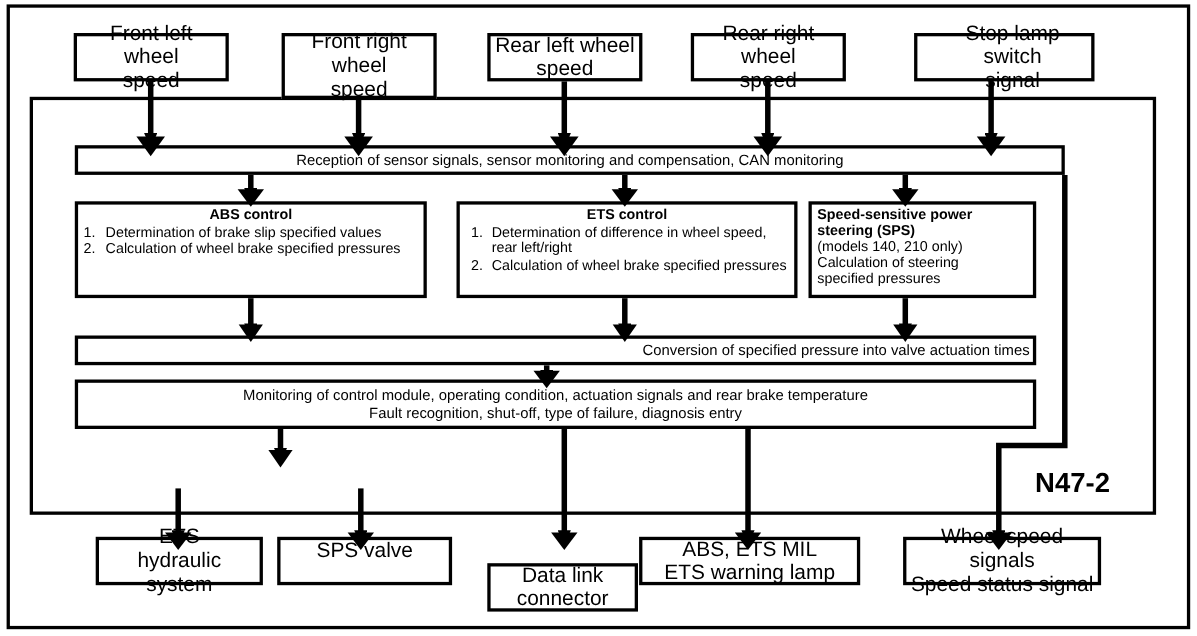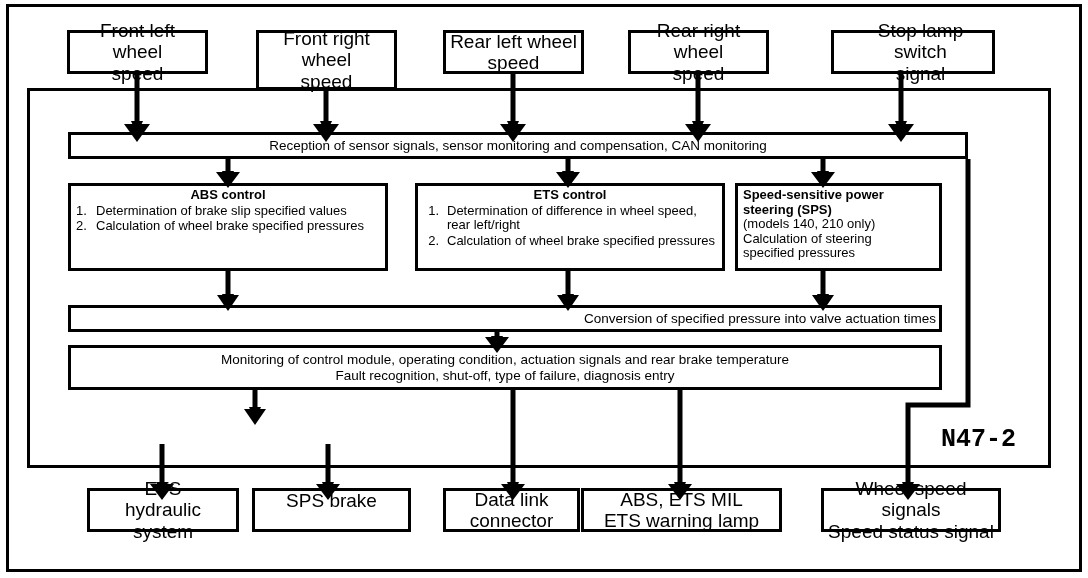--- a/index.html
+++ b/index.html
@@ -43,21 +43,20 @@
   }
   #ecu-label {
     position: absolute;
     left: 941px;
     top: 425px;
     font-size: 25px;
     font-weight: bold;
     letter-spacing: 0px;
     color: #000;
     white-space: nowrap;
-    font-family: Liberation Mono, monospace;
   }
   
   .box {
     position: absolute;
     border: 3px solid #000;
     background: #fff;
     color: #000;
     display: flex;
     align-items: center;
     justify-content: center;
@@ -265,25 +264,25 @@
 
   <div class="box" style="left:87px; top:488px; width:152px; height:44px;">
     <div class="inner">
       <span>ETS</span><br>
       <span>hydraulic system</span>
     </div>
   </div>
 
   <div class="box" style="left:252px; top:488px; width:159px; height:44px;">
     <div class="inner" style="margin-bottom:18px;">
-      <span>SPS brake</span>
-    </div>
-  </div>
-
-  <div class="box" style="left:443px; top:488px; width:137px; height:44px;">
+      <span>SPS valve</span>
+    </div>
+  </div>
+
+  <div class="box" style="left:443px; top:512px; width:137px; height:44px;">
     <div class="inner">
       <span>Data link</span><br>
       <span>connector</span>
     </div>
   </div>
 
   <div class="box" style="left:581px; top:488px; width:201px; height:44px;">
     <div class="inner">
       <span>ABS, ETS MIL</span><br>
       <span>ETS warning lamp</span>

